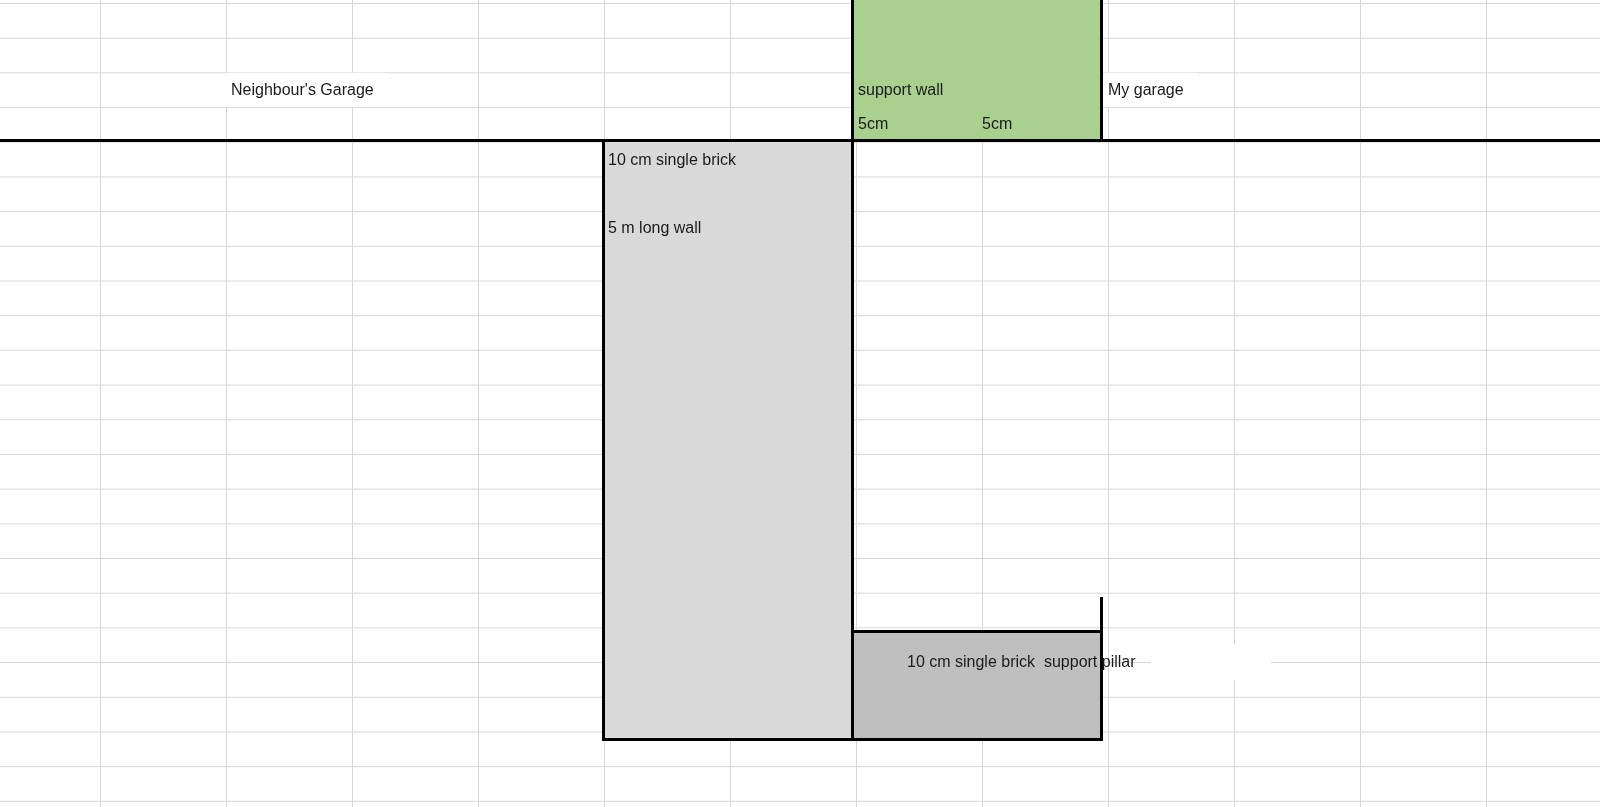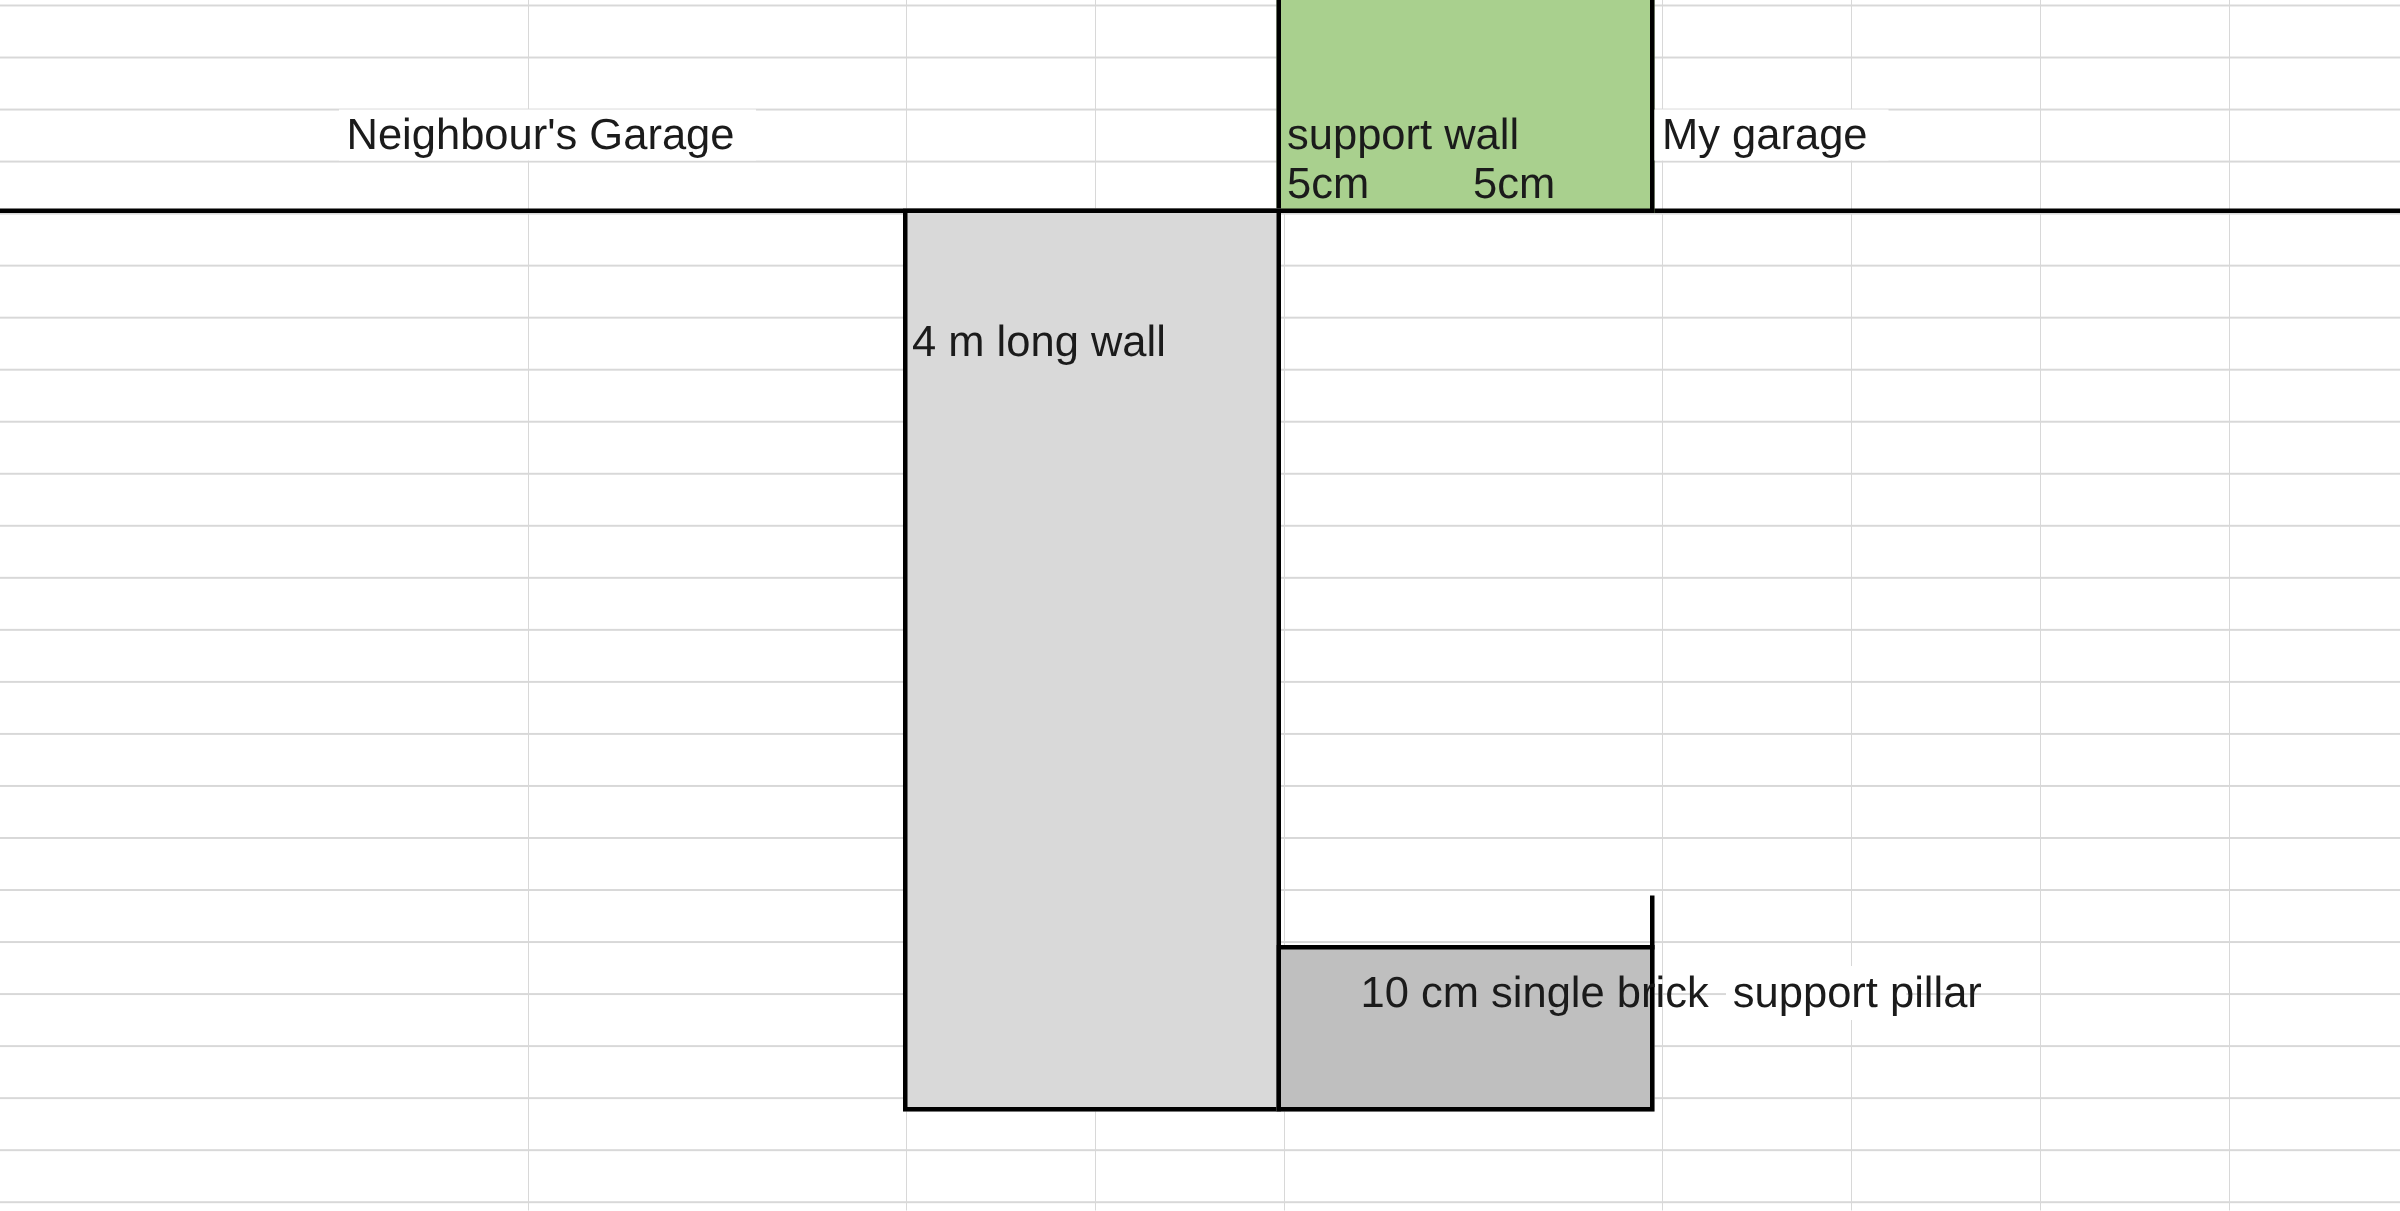--- a/index.html
+++ b/index.html
@@ -18,21 +18,21 @@
     background-size:126px 34.7px;
     background-position:100px 0px, 0px 3px;
   }
   .hline{position:absolute;left:0;top:139px;width:1600px;height:3px;z-index:1;}
   .shape{position:absolute;box-sizing:border-box;border:3px solid #000;z-index:2;}
   .shape-garage-wall{left:851px;top:-4px;width:252px;height:146px;}
   .shape-long-wall{left:602px;top:139px;width:252px;height:602px;}
   .shape-pillar{left:851px;top:630px;width:252px;height:111px;}
   .tick{position:absolute;left:1100px;top:597px;width:3px;height:36px;z-index:2;}
   .lbl{
-    position:absolute;z-index:3;font-size:29px;color:#1b1b1b;
+    position:absolute;z-index:3;font-size:16px;color:#1b1b1b;
     white-space:pre;line-height:34px;height:34px;
   }
   .lbl-bg{background:#ffffff;padding:0 14px 0 5px;}
   .lbl-neighbours{left:226px;top:73px;}
   .lbl-garage-wall{left:858px;top:73px;}
   .lbl-my-garage{left:1103px;top:73px;text-align:right;}
   .lbl-dim-left{left:858px;top:107px;height:33px;line-height:33px;}
   .lbl-dim-right{left:982px;top:107px;height:33px;line-height:33px;}
   .lbl-wall-1{left:608px;top:143px;}
   .lbl-wall-2{left:608px;top:211px;}
@@ -62,18 +62,19 @@
   <div class="lbl lbl-bg lbl-neighbours">Neighbour's Garage</div>
 
   <div class="lbl lbl-garage-wall">support wall</div>
 
   <div class="lbl lbl-bg lbl-my-garage">My garage</div>
 
   <div class="lbl lbl-dim-left">5cm</div>
 
   <div class="lbl lbl-dim-right">5cm</div>
 
+  <div class="lbl lbl-wall-1">10 cm single brick</div>
 
-  <div class="lbl lbl-wall-2">4 m long wall</div>
+  <div class="lbl lbl-wall-2">5 m long wall</div>
 
   <div class="lbl lbl-pillar">10 cm single brick  support pillar</div>
 
 </div>
 
 </body></html>

